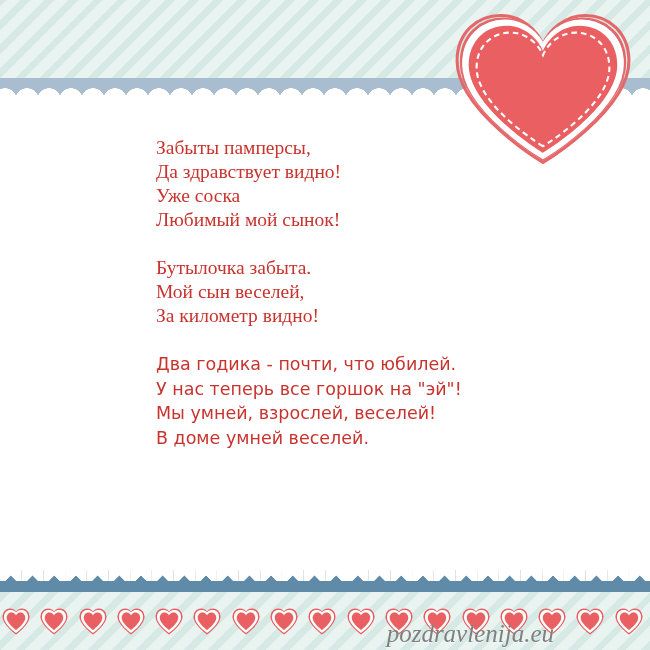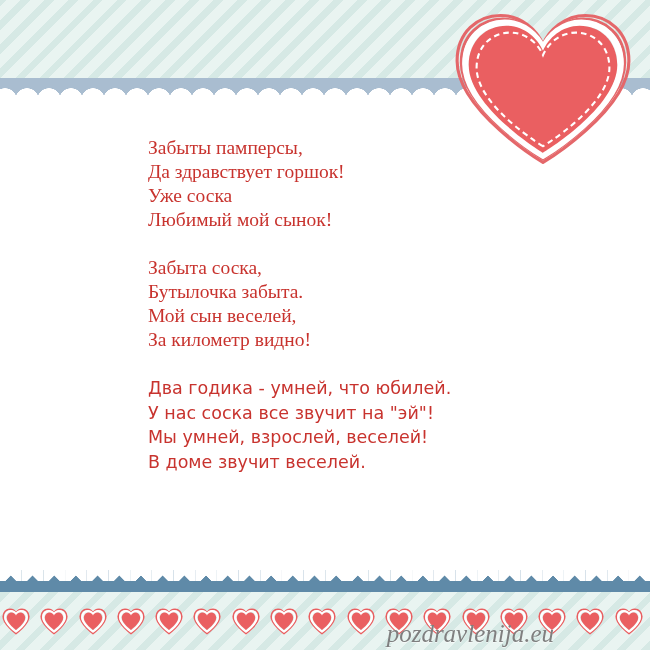--- a/index.html
+++ b/index.html
@@ -159,21 +159,21 @@
   }
 
   
   #poem {
     position: absolute;
     top: 136px;
     left: 140px;
     width: 440px;
   }
   .stanza {
-    margin: 0 0 24px 8px;
+    margin: 0 0 24px 16px;
   }
   .stanza:last-child { margin-bottom: 0; }
   .line {
     color: #c8332e;
     font-size: 19.5px;
     line-height: 24px;
     white-space: nowrap;
   }
   .serif-stanza .line {
     font-family: "Liberation Serif", serif;
@@ -217,37 +217,36 @@
       <use href="#heartPath" fill="#ea5f61" transform="translate(91,79) scale(0.895) translate(-91,-79)"></use>
 
       <use href="#heartPath" fill="none" stroke="#ffffff" stroke-width="2.6" stroke-dasharray="7 5" transform="translate(91,79) scale(0.80) translate(-91,-79)"></use>
     </svg>
   </div>
 
   <div id="poem">
 
     <div class="stanza serif-stanza">
       <div class="line">Забыты памперсы,</div>
-      <div class="line">Да здравствует горшок!</div>
+      <div class="line">Да здравствует видно!</div>
       <div class="line">Уже соска</div>
       <div class="line">Любимый мой сынок!</div>
     </div>
 
     <div class="stanza serif-stanza">
-      <div class="line">Забыта соска,</div>
       <div class="line">Бутылочка забыта.</div>
       <div class="line">Мой сын веселей,</div>
       <div class="line">За километр видно!</div>
     </div>
 
     <div class="stanza sans-stanza">
-      <div class="line">Два годика - умней, что юбилей.</div>
-      <div class="line">У нас соска все звучит на "эй"!</div>
+      <div class="line">Два годика - почти, что юбилей.</div>
+      <div class="line">У нас теперь все горшок на "эй"!</div>
       <div class="line">Мы умней, взрослей, веселей!</div>
-      <div class="line">В доме звучит веселей.</div>
+      <div class="line">В доме умней веселей.</div>
     </div>
 
   </div>
 
   <div id="bottom-border">
     <div id="bottom-band"></div>
     <div id="bottom-zigzag"></div>
     <div id="bottom-stripes" class="striped"></div>
     <div id="footer-hearts">
         <div class="mini-heart"><svg viewBox="0 0 30 28" width="30" height="28" xmlns="http://www.w3.org/2000/svg">

